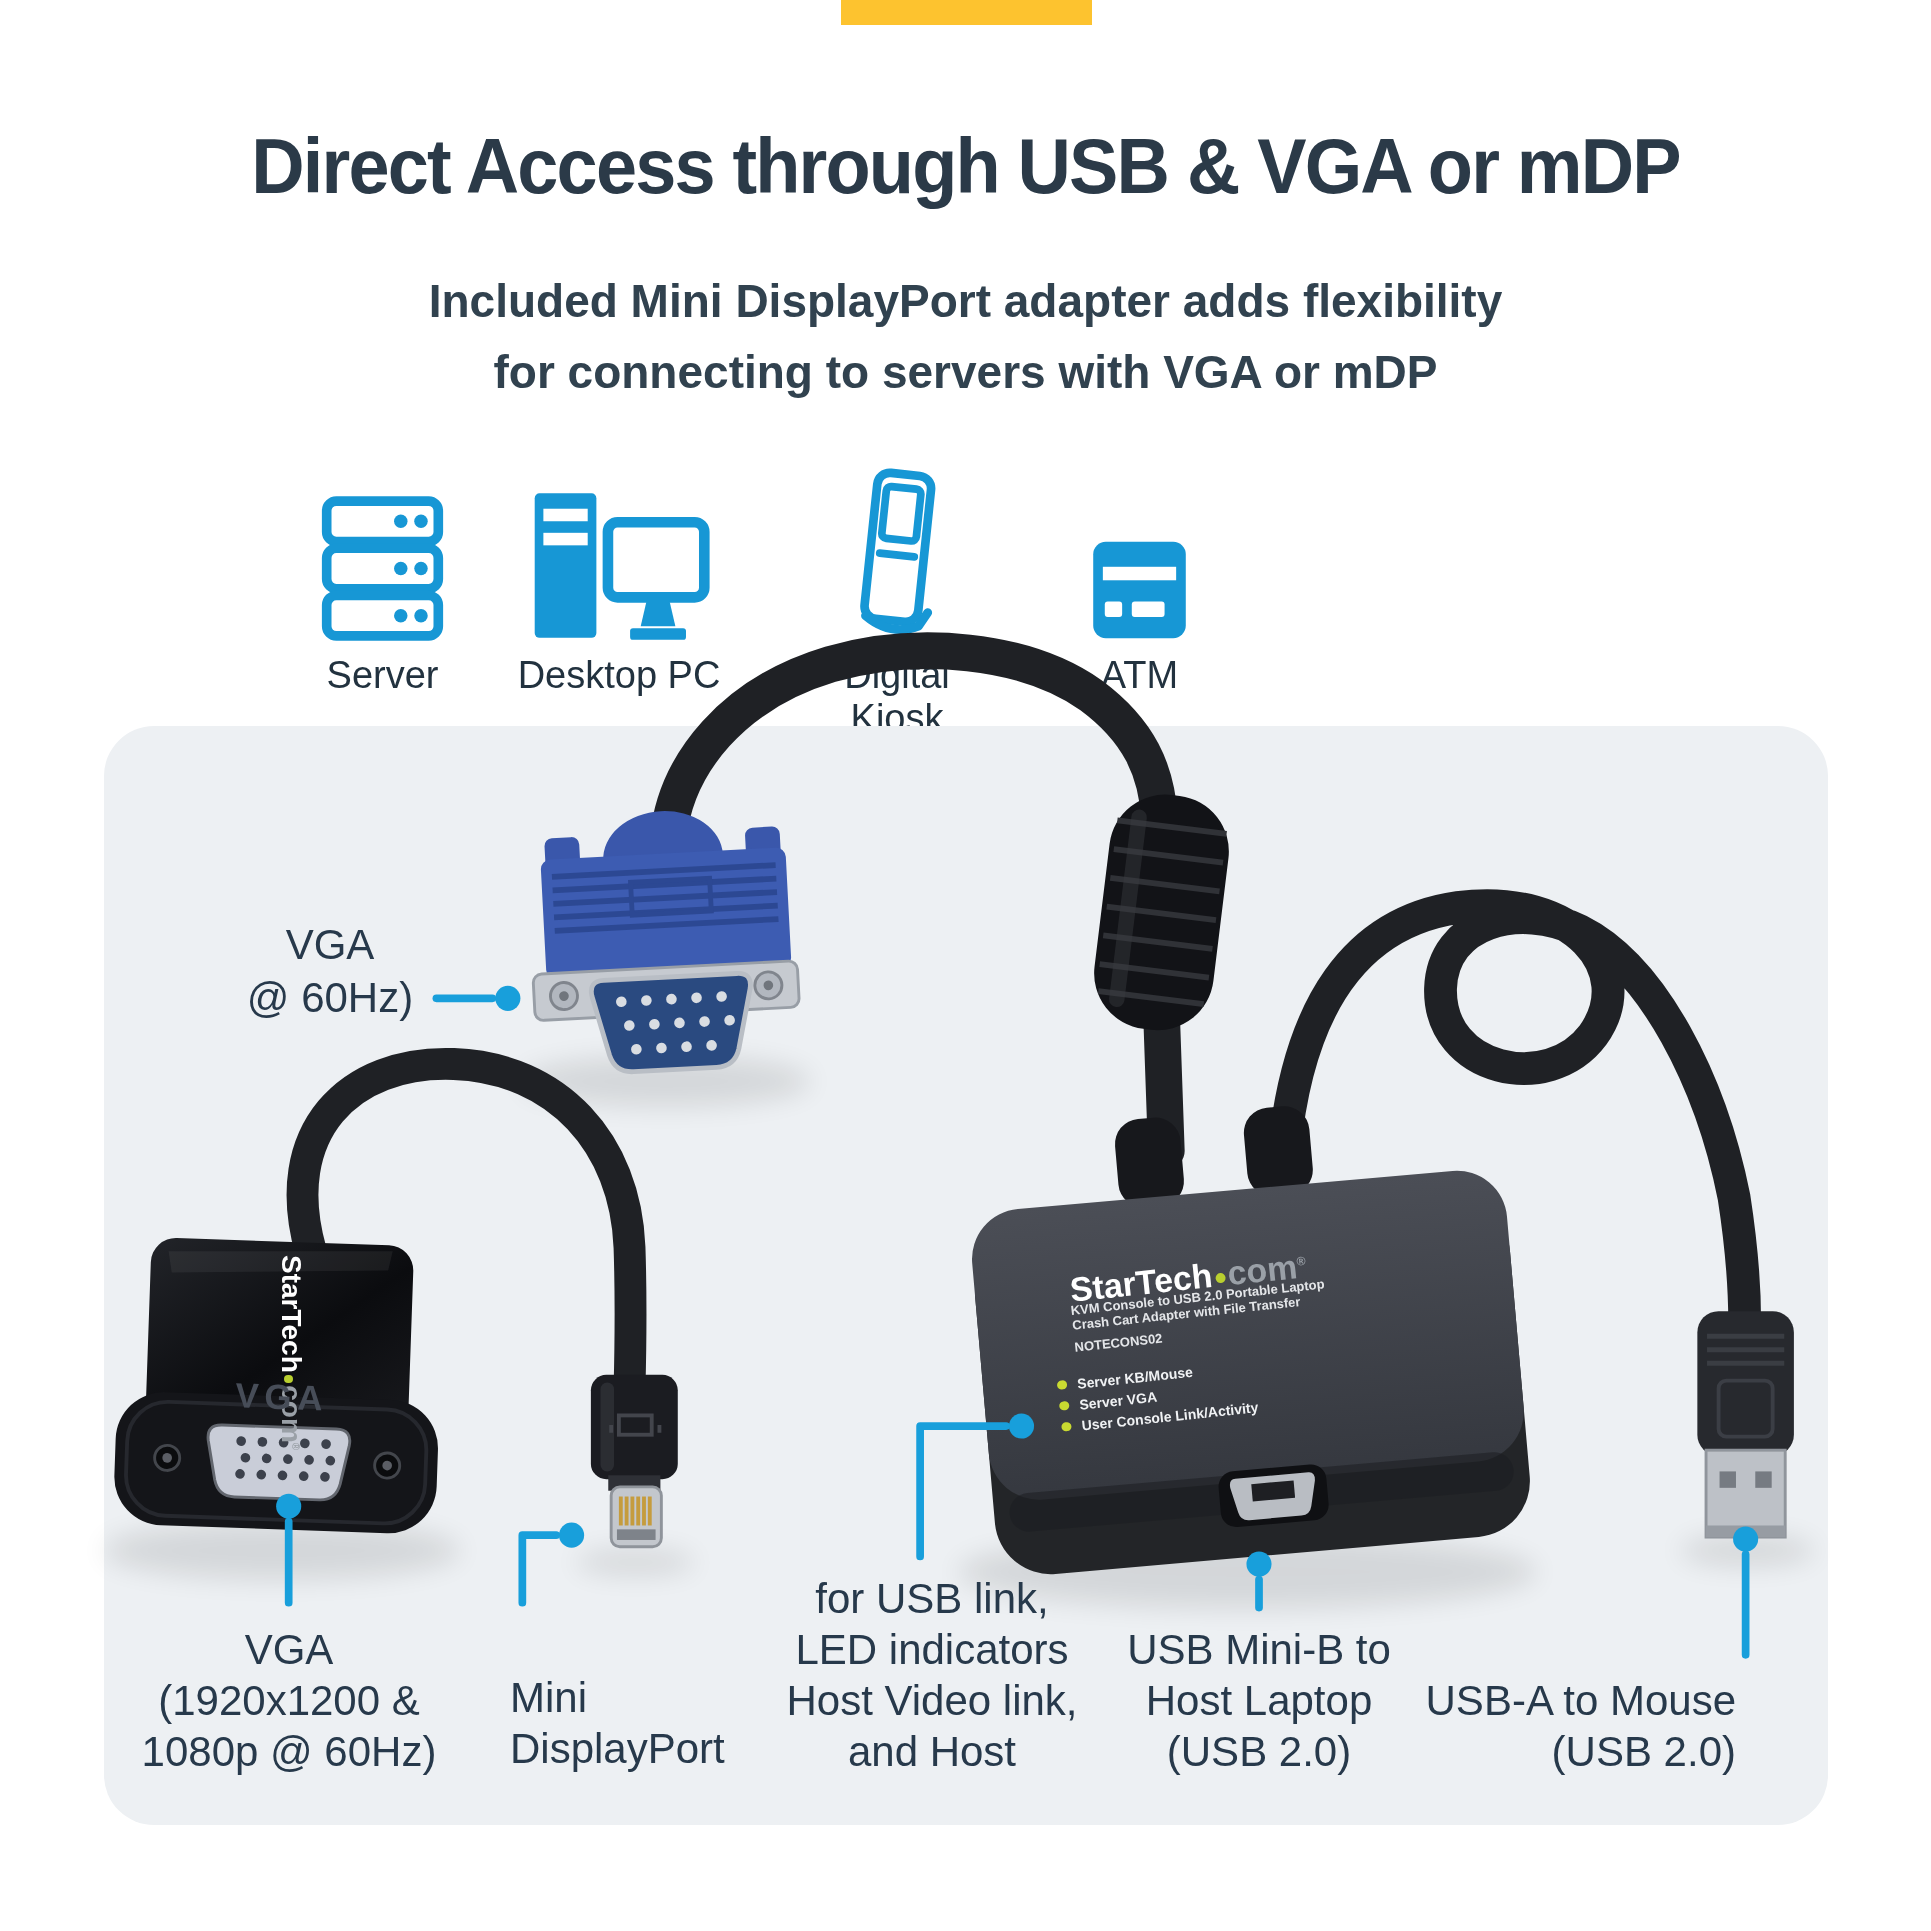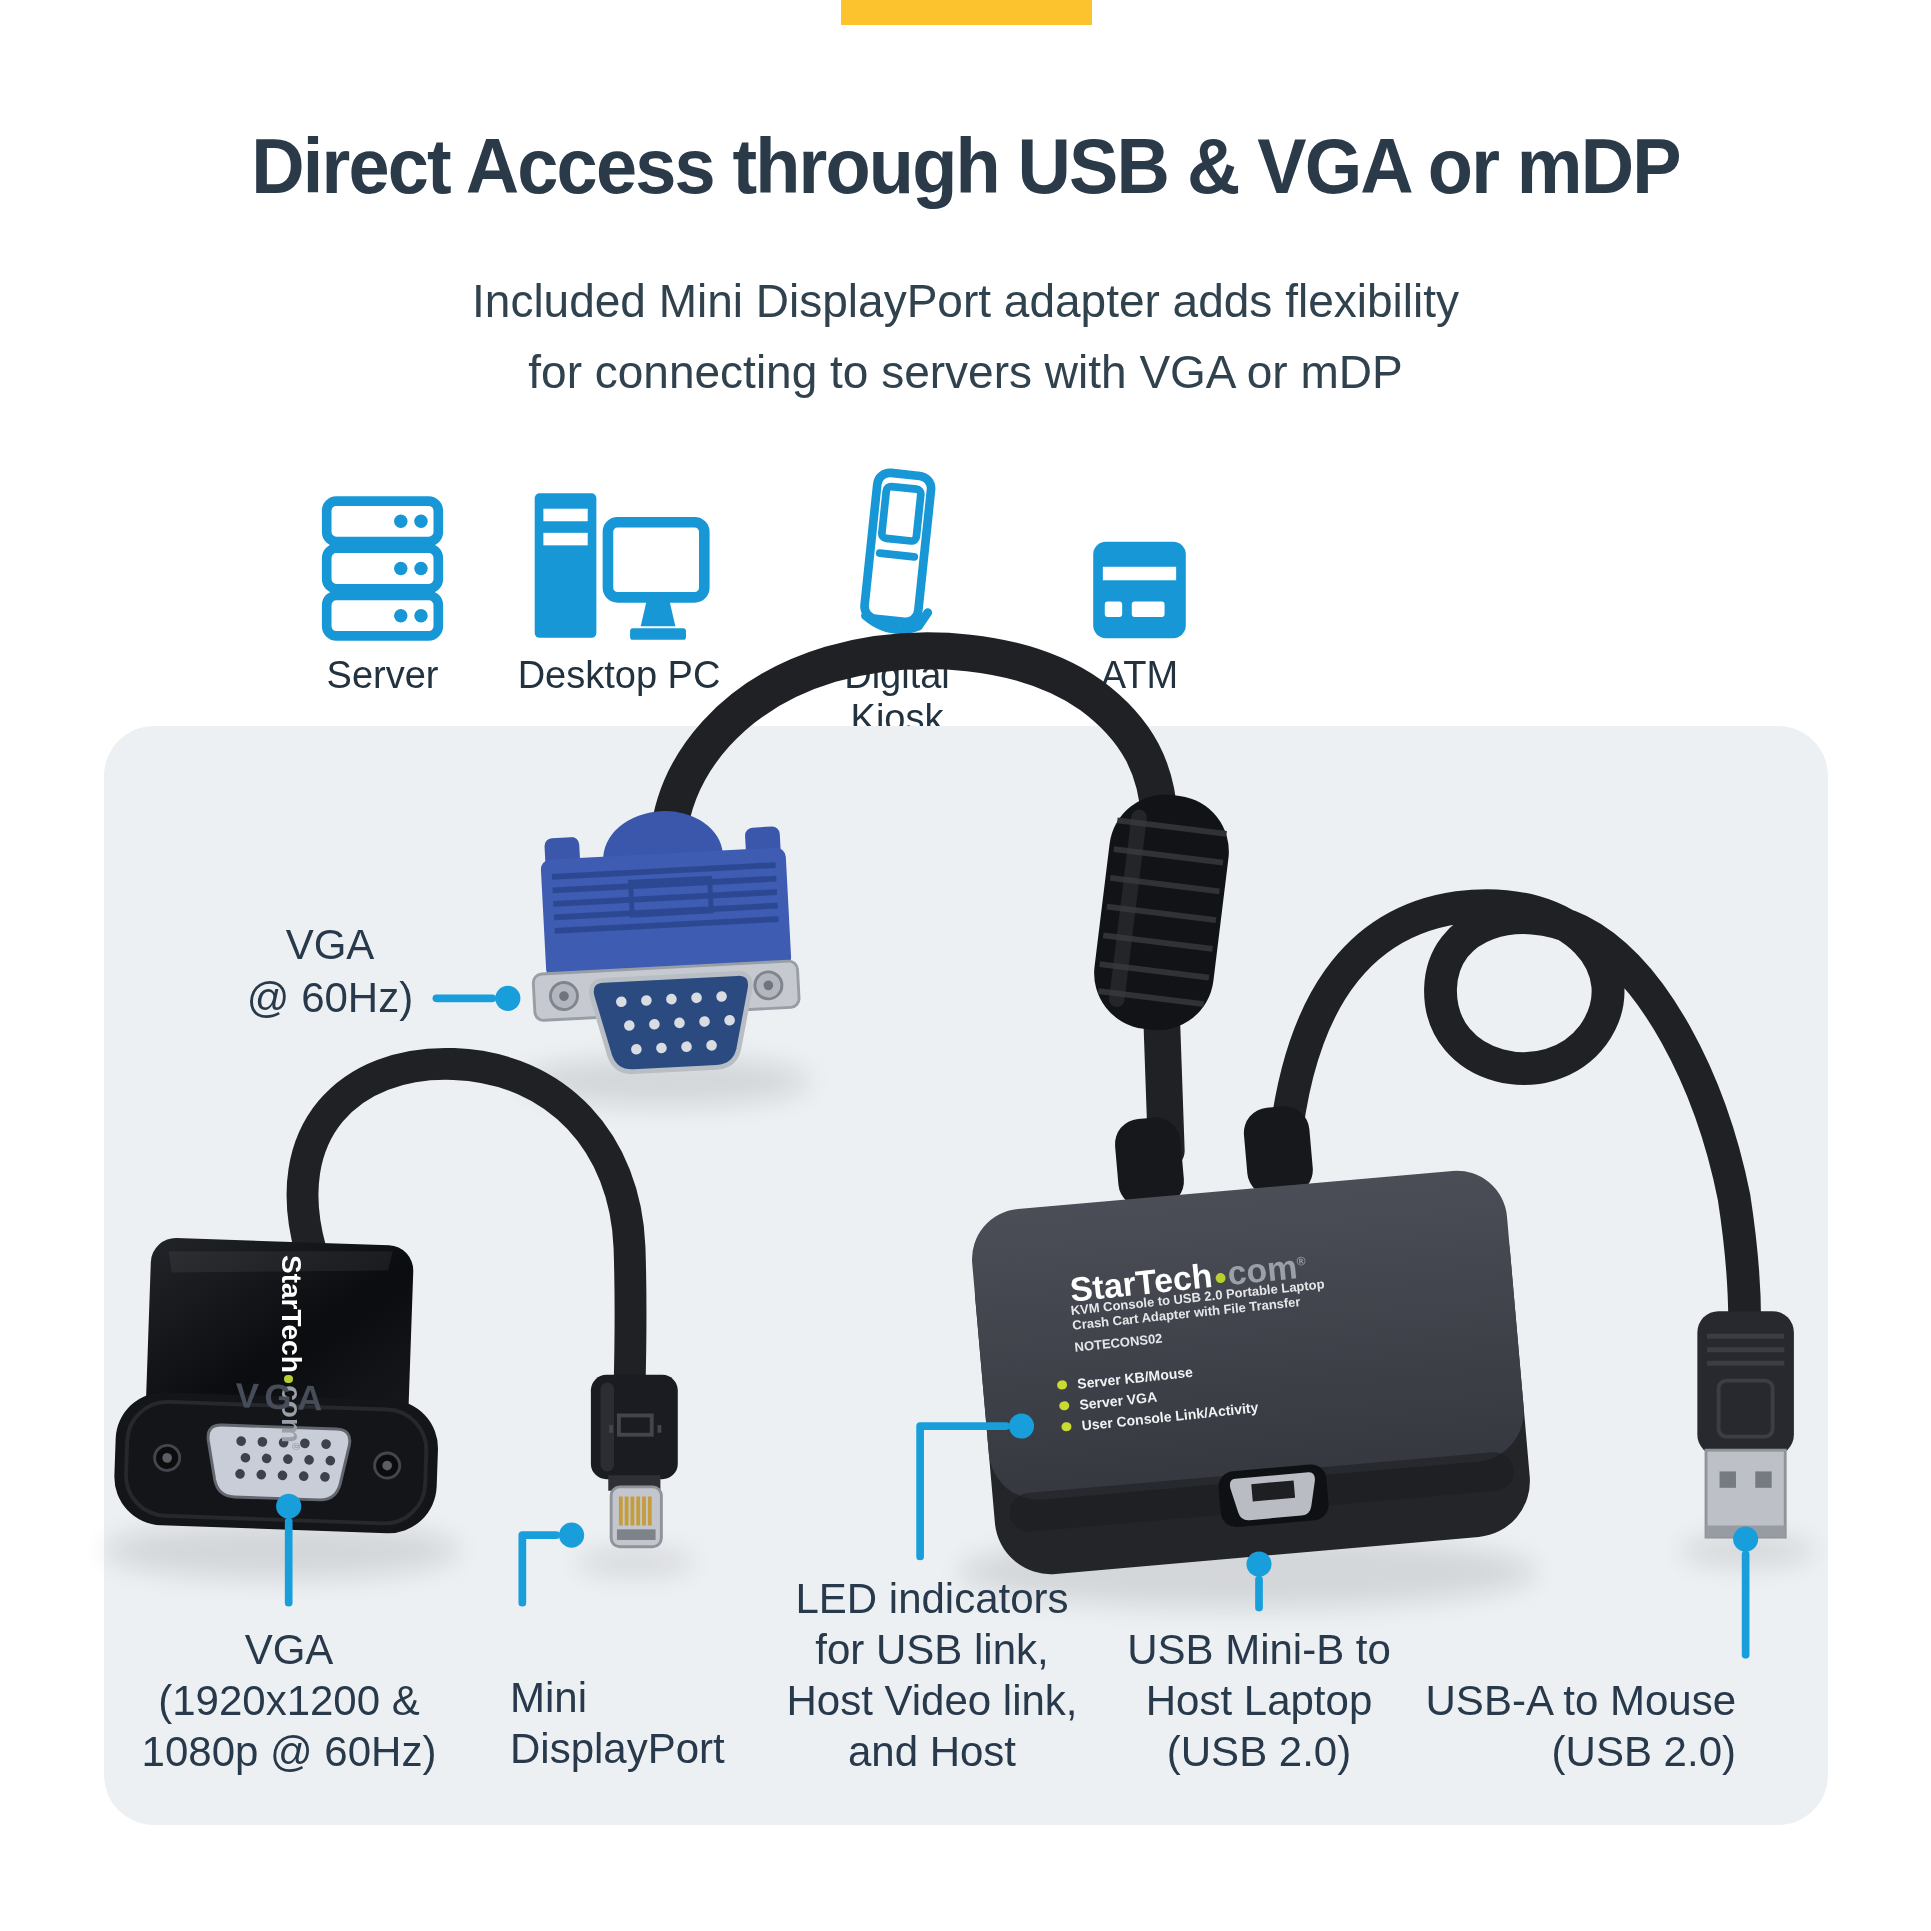--- a/index.html
+++ b/index.html
@@ -12,21 +12,21 @@
 
   
   .yellow-bar{left:841px;top:0;width:251px;height:25px;background:#fdc32f;}
   .title{
     left:0;top:122px;width:1931px;text-align:center;
     font-size:77px;font-weight:700;letter-spacing:-1.9px;color:#2b3a48;
     transform:scaleX(.96);transform-origin:center;white-space:nowrap;
   }
   .subtitle{
     left:0;top:266px;width:1931px;text-align:center;
-    font-size:46px;line-height:71px;font-weight:400;color:#31424f;
+    font-size:46px;line-height:71px;font-weight:700;color:#31424f;
   }
 
   
   .dev-item{position:absolute;top:491px;text-align:center;}
   .dev-item .icon-box{height:151px;display:flex;align-items:flex-end;justify-content:center;}
   .dev-item .cap{margin-top:11.6px;font-size:38px;color:#22323f;}
   #it-server{left:290px;width:185px;}
   #it-desktop{left:505px;width:228px;}
   #it-kiosk{left:817px;width:160px;}
   #it-atm{left:1069px;width:141px;}
@@ -359,22 +359,22 @@
   <div>(1920x1200 &amp;</div>
   <div>1080p @ 60Hz)</div>
 </div>
 
 <div class="lbl" id="lbl-minidp">
   <div>Mini</div>
   <div>DisplayPort</div>
 </div>
 
 <div class="lbl" id="lbl-led">
+  <div>for USB link,</div>
   <div>LED indicators</div>
-  <div>for USB link,</div>
   <div>Host Video link,</div>
   <div>and Host</div>
 </div>
 
 <div class="lbl" id="lbl-usb-minib">
   <div>USB Mini-B to</div>
   <div>Host Laptop</div>
   <div>(USB 2.0)</div>
 </div>
 

